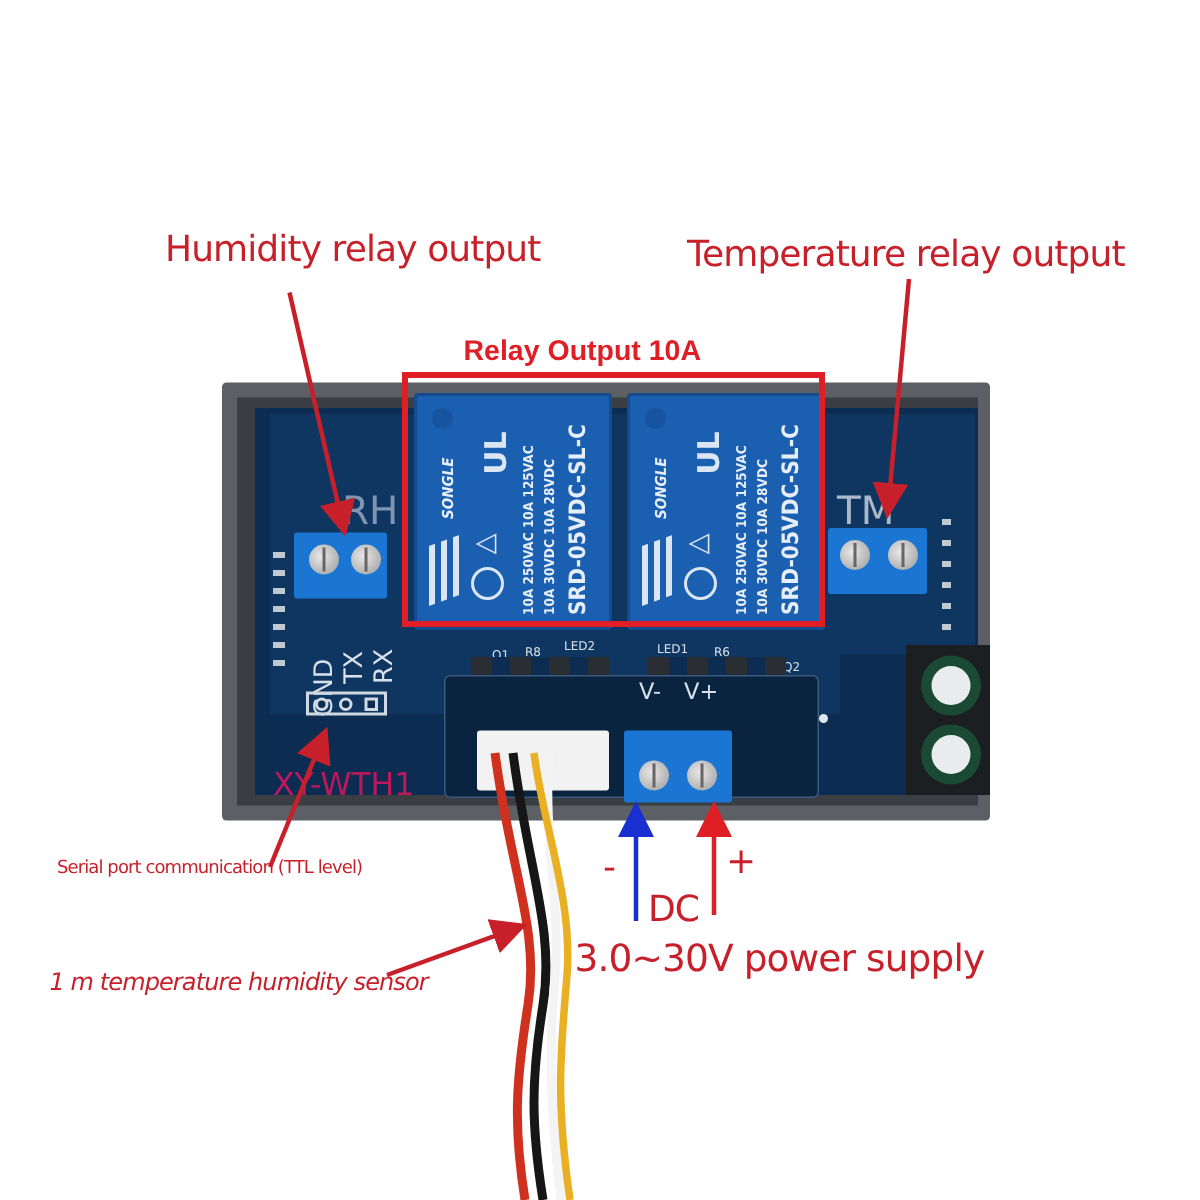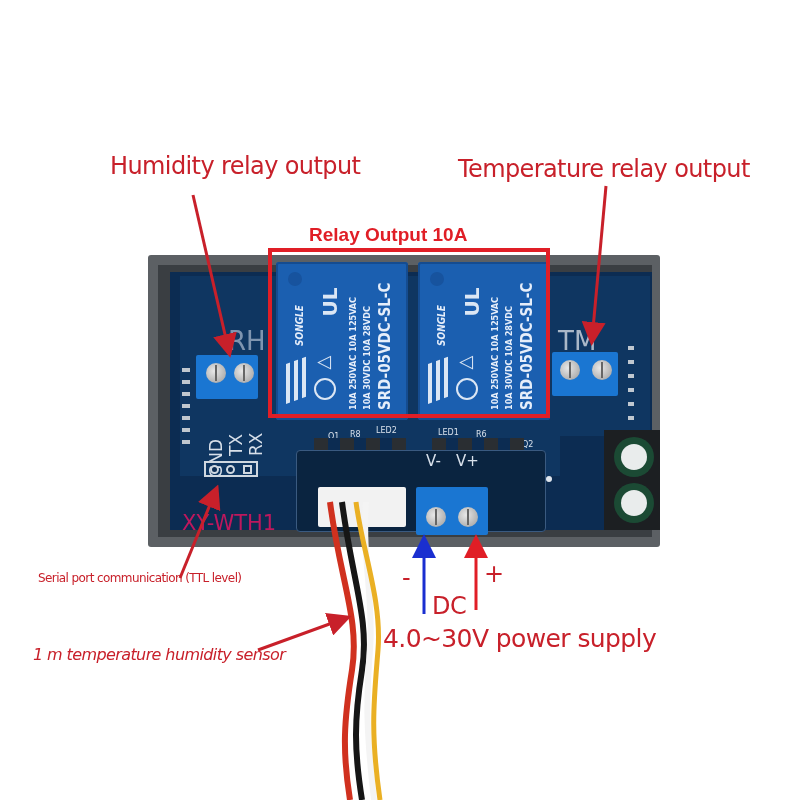--- a/index.html
+++ b/index.html
@@ -143,13 +143,13 @@
   <line x1="258" y1="650" x2="346" y2="618" stroke="#c8202a" stroke-width="3" marker-end="url(#ah-red)"></line>
   <line x1="424" y1="614" x2="424" y2="540" stroke="#1a2fd0" stroke-width="3" marker-end="url(#ah-blue)"></line>
   <line x1="476" y1="610" x2="476" y2="540" stroke="#e01e26" stroke-width="3" marker-end="url(#ah-red2)"></line>
 </svg>
 
 <div class="abs label-red" style="left:38px; top:571px; font-size:12px;">Serial port communication (TTL level)</div>
 <div class="abs label-red" style="left:33px; top:645px; font-size:16px;font-style:italic;">1 m temperature humidity sensor</div>
 <div class="abs label-red" style="left:402px; top:564px; font-size:24px;">-</div>
 <div class="abs label-red" style="left:484px; top:560px; font-size:24px;">+</div>
 <div class="abs label-red" style="left:432px; top:592px; font-size:24px;">DC</div>
-<div class="abs label-red" style="left:383px; top:624px; font-size:25px;">4.0~30V power supply</div>
+<div class="abs label-red" style="left:383px; top:624px; font-size:25px;">3.0~30V power supply</div>
 
 </body></html>

